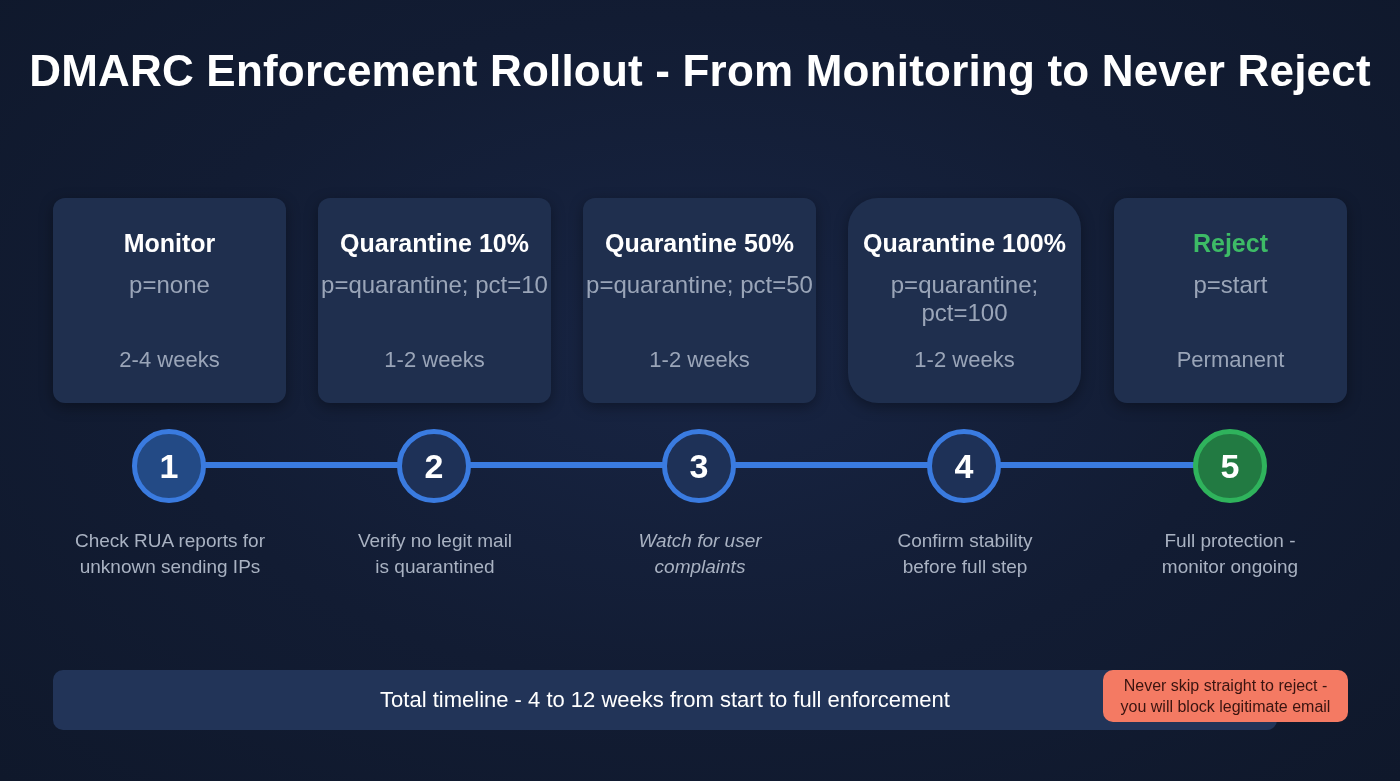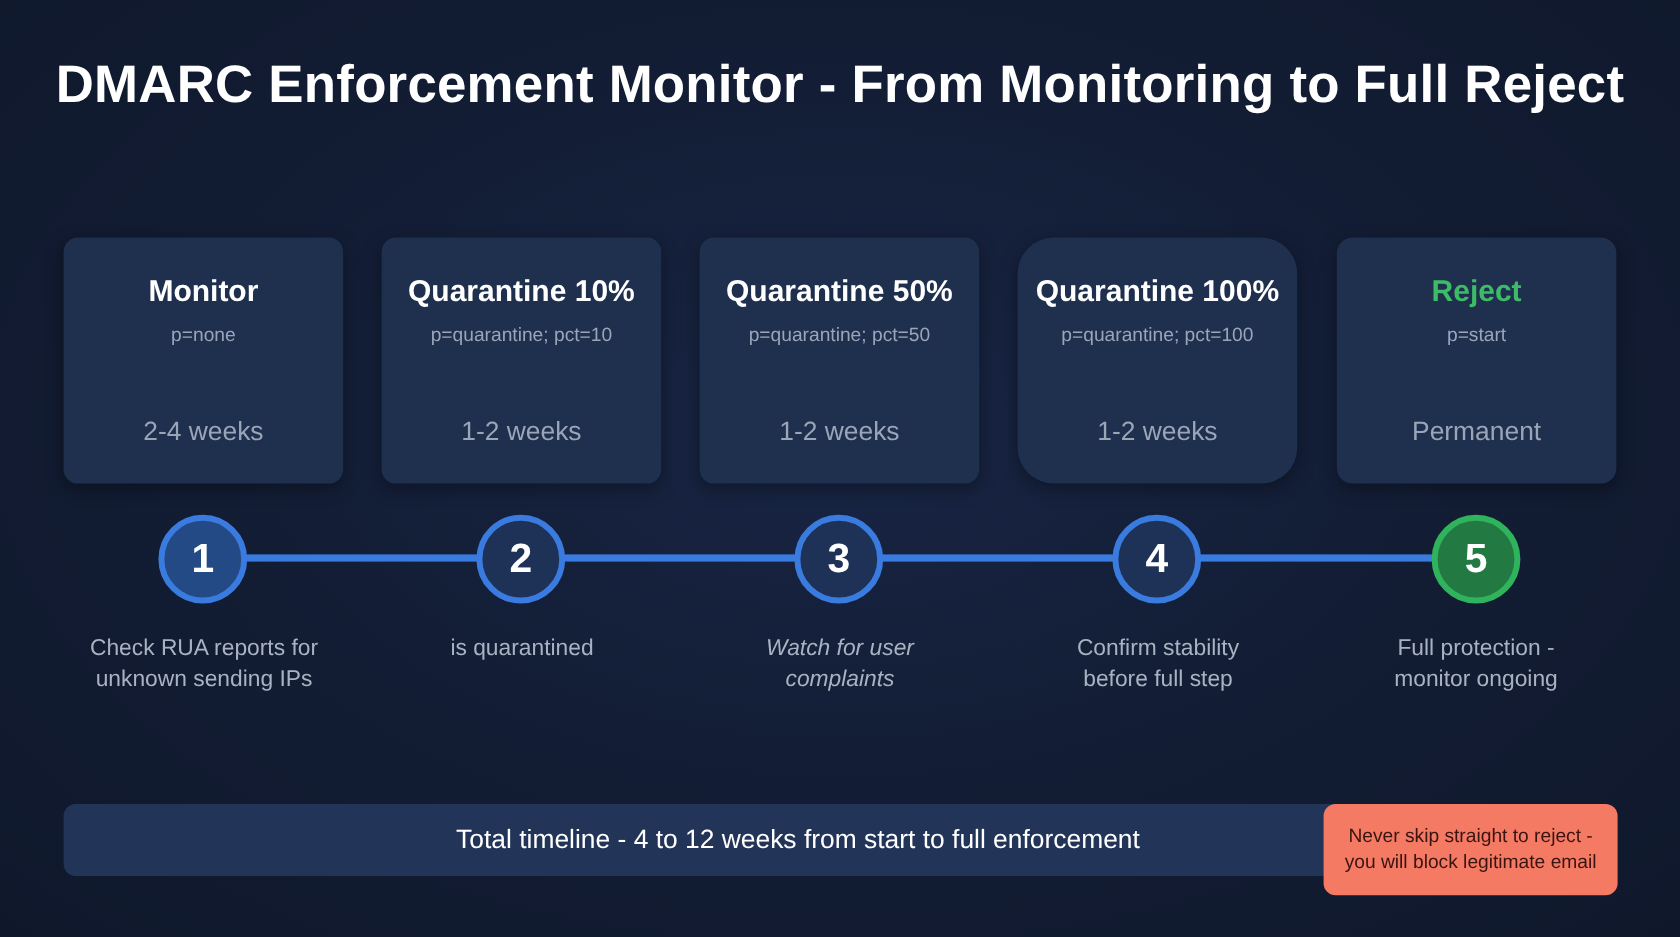--- a/index.html
+++ b/index.html
@@ -21,21 +21,21 @@
       box-shadow: 0 4px 14px rgba(0,0,0,0.35);
       text-align: center;
     }
     .card-name {
       position: absolute; left: 0; right: 0; top: 31px;
       font-size: 25px; font-weight: bold; color: #ffffff;
     }
     .card-name.green { color: #3dbb66; }
     .card-policy {
       position: absolute; left: 0; right: 0; top: 73px;
-      font-size: 16px; color: #9aa5b8;
+      font-size: 24px; color: #9aa5b8;
     }
     .card-duration {
       position: absolute; left: 0; right: 0; top: 149px;
       font-size: 22px; color: #9aa5b8;
     }
     .connector {
       position: absolute; top: 462px; left: 170px; width: 1060px; height: 6px;
       background: #3a7be0;
     }
     .step {
@@ -51,31 +51,31 @@
       position: absolute; top: 528px; width: 260px; text-align: center;
       font-size: 19px; line-height: 26px; color: #a9b2c2;
     }
     .summary {
       position: absolute; left: 53px; top: 670px; width: 1224px; height: 60px;
       background: #223458; border-radius: 10px;
       display: flex; align-items: center; justify-content: center;
       font-size: 22px; color: #ffffff;
     }
     .warning {
-      position: absolute; left: 1103px; top: 670px; width: 245px; height: 76px;
+      position: absolute; left: 1103px; top: 670px; width: 245px; height: 52px;
       background: #f47a63; border-radius: 10px;
       display: flex; align-items: center; justify-content: center;
       text-align: center; font-size: 16px; line-height: 21px; color: #3a1410;
       padding: 0 6px;
     }
   </style>
 </head>
 <body>
 
-<div class="title">DMARC Enforcement Monitor - From Monitoring to Full Reject</div>
+<div class="title">DMARC Enforcement Rollout - From Monitoring to Never Reject</div>
 
 <div class="card" style="left:53px;">
   <div class="card-name">Monitor</div>
   <div class="card-policy">p=none</div>
   <div class="card-duration">2-4 weeks</div>
 </div>
 <div class="card" style="left:318px;">
   <div class="card-name">Quarantine 10%</div>
   <div class="card-policy">p=quarantine; pct=10</div>
   <div class="card-duration">1-2 weeks</div>
@@ -102,20 +102,21 @@
 <div class="step" style="left:397px;">2</div>
 <div class="step" style="left:662px;">3</div>
 <div class="step" style="left:927px;">4</div>
 <div class="step done" style="left:1193px;">5</div>
 
 <div class="desc" style="left:40px;">
   <div>Check RUA reports for</div>
   <div>unknown sending IPs</div>
 </div>
 <div class="desc" style="left:305px;">
+  <div>Verify no legit mail</div>
   <div>is quarantined</div>
 </div>
 <div class="desc" style="left:570px;font-style:italic;">
   <div>Watch for user</div>
   <div>complaints</div>
 </div>
 <div class="desc" style="left:835px;">
   <div>Confirm stability</div>
   <div>before full step</div>
 </div>

